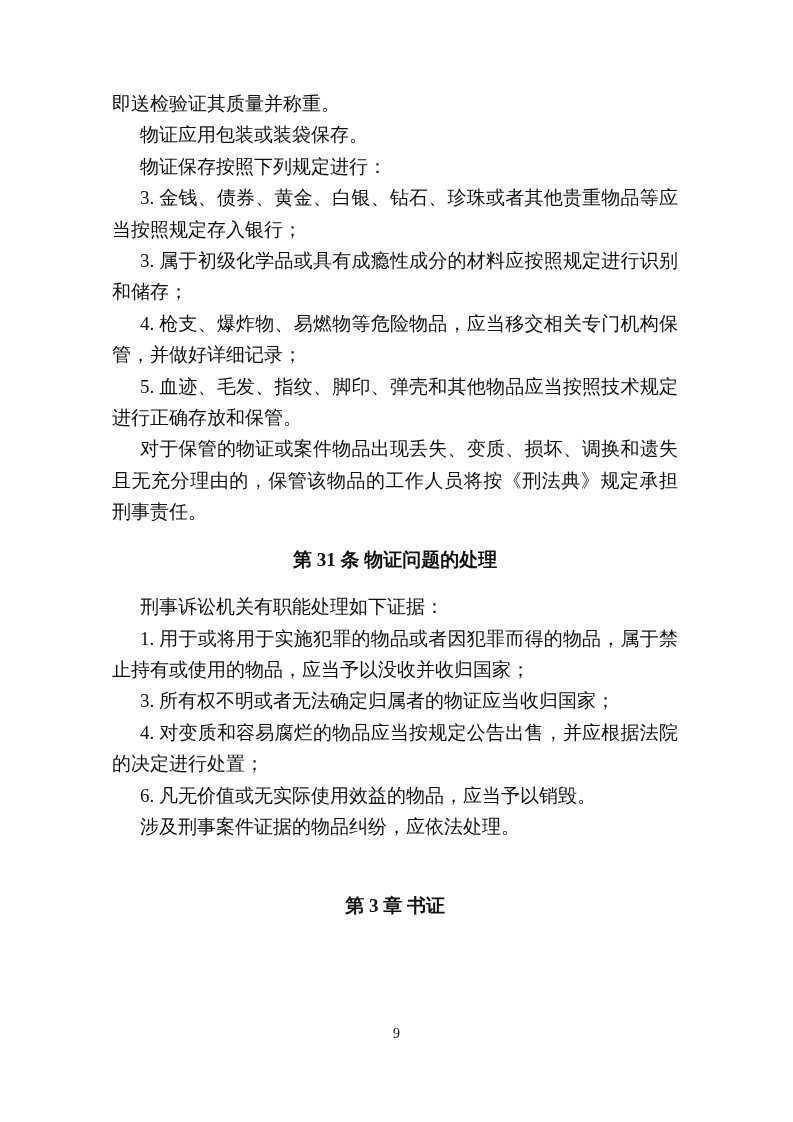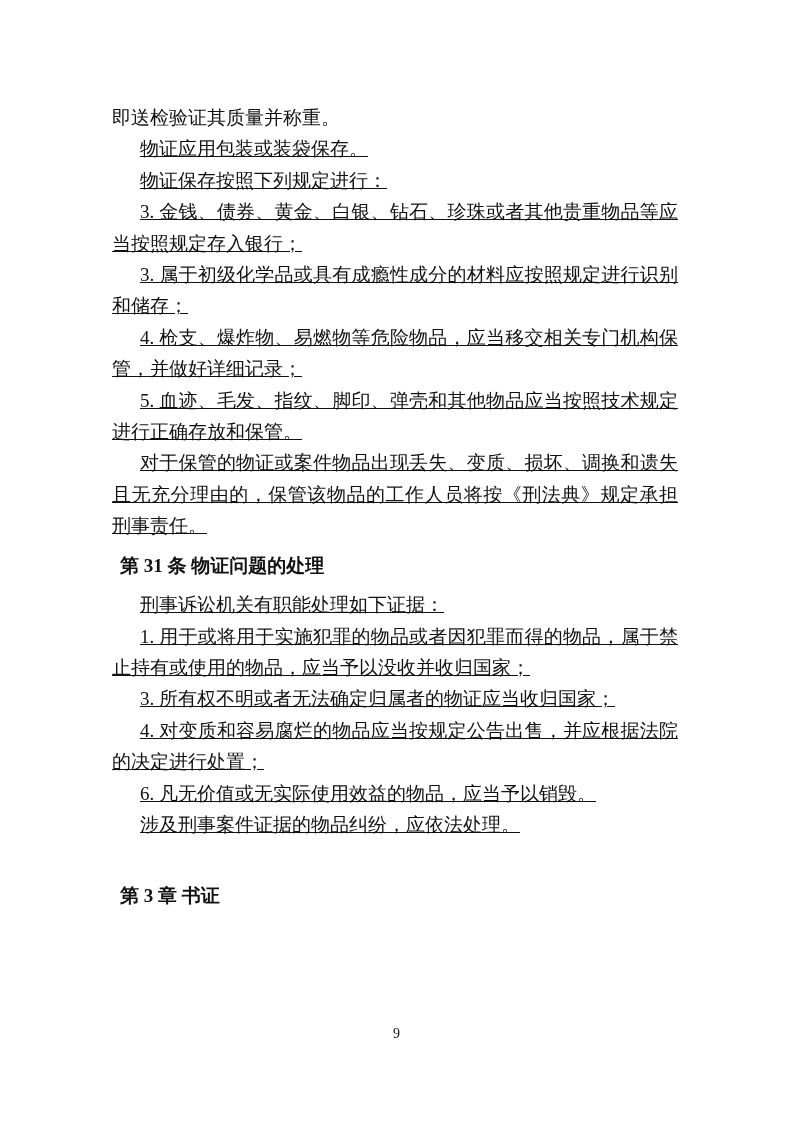--- a/index.html
+++ b/index.html
@@ -12,37 +12,37 @@
     width: 793px;
     height: 1122px;
     background: #ffffff;
     overflow: hidden;
     font-family: "Liberation Serif", "DejaVu Serif", serif;
     color: #111111;
   }
   .doc-body {
     position: absolute;
     left: 112px;
-    top: 102px;
+    top: 88px;
     width: 566px;
     font-size: 19px;
     line-height: 31.4px;
     text-align: justify;
   }
   .doc-body p {
     margin: 0;
     padding: 0;
   }
   .doc-body p.indent {
     text-indent: 28px;
-    text-decoration: underline;
   }
   .doc-body .heading {
-    margin: 8px;
+    margin: 16px;
     padding: 0;
+    text-align: center;
     text-indent: 0;
     font-weight: bold;
   }
   .doc-body .spacer {
     height: 31.4px;
   }
   .page-footer {
     position: absolute;
     left: 0;
     top: 1026px;

